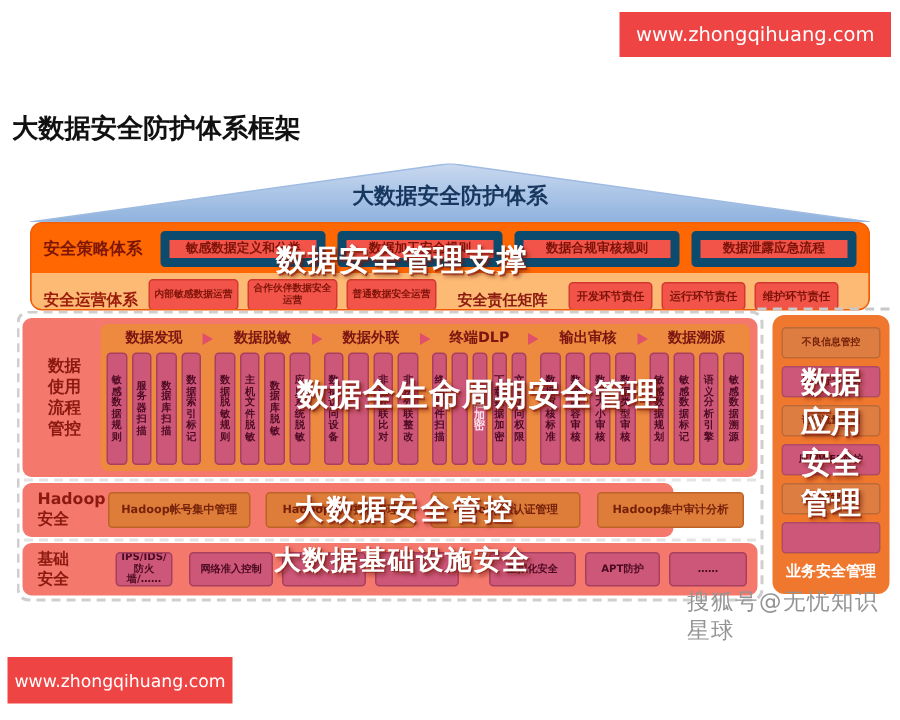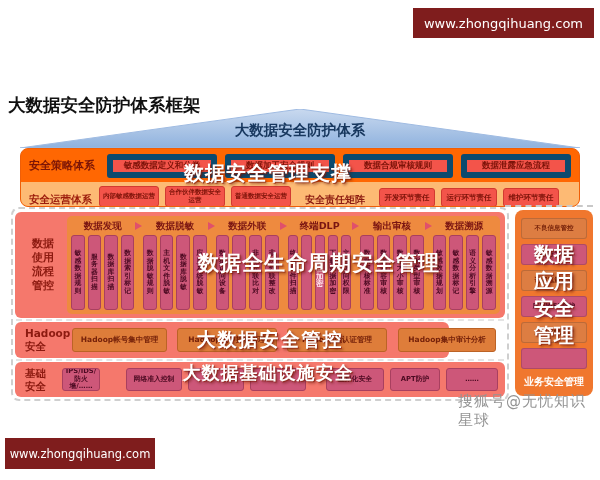--- a/index.html
+++ b/index.html
@@ -1,25 +1,25 @@
 <!DOCTYPE html>
 <html><head>
 <meta charset="utf-8">
 <style>
   * { margin:0; padding:0; box-sizing:border-box; }
   html,body { width:600px; height:480px; background:#fff;
     font-family:"DejaVu Sans","Liberation Sans",sans-serif; }
   #stage { position:relative; width:600px; height:480px; overflow:hidden; background:#fff; }
 
-  .tag { position:absolute; background:#7f1d1d; color:#fff; display:flex;
+  .tag { position:absolute; background:#ef4444; color:#fff; display:flex;
     align-items:center; justify-content:center;text-align:right; }
   #tag-top { right:6px; top:8px; width:181px; height:30px; font-size:13px; }
   #tag-bottom { left:5px; top:438px; width:150px; height:31px; font-size:11.5px; }
 
-  #title { position:absolute; left:8px; top:73px; font-size:17.5px; font-weight:bold; color:#111;margin-top:20px; }
+  #title { position:absolute; left:8px; top:73px; font-size:17.5px; font-weight:bold; color:#111; }
 
   #roof { position:absolute; left:20px; top:109px; }
   #roof-label { position:absolute; left:150px; top:121px; width:300px; text-align:center;
     font-size:14.5px; font-weight:bold; color:#17375e; }
 
   #strategy { position:absolute; left:20px; top:148px; width:560px; height:59px;
     border-radius:8px; overflow:hidden; background:#ff6702; border:1px solid #ef5e07; }
   .s-row1 { display:flex; align-items:center; height:33px; padding:0 8px; gap:8px; }
   #policy-label { width:70px; font-size:11px; font-weight:bold; color:#7d1606; flex:none; }
   .s-box { flex:1; height:24px; background:#f3544a; border:6px solid #0c4a6e; border-radius:3px;
@@ -69,21 +69,21 @@
     align-items:center; justify-content:center; text-align:center; overflow:hidden; }
   #hb0 { left:57px; width:95px; } #hb1 { left:162px; width:100px; }
   #hb2 { left:272px; width:100px; } #hb3 { left:383px; width:98px; }
 
   #baser { position:absolute; left:15px; top:362px; width:490px; height:35px;
     background:#f5786c; border-radius:6px; }
   .b-box { position:absolute; top:6px; height:23px; background:#cd5779; border:1px solid #a93f5f;
     border-radius:3px; color:#4c0a22; font-size:6.8px; font-weight:bold; display:flex;
     align-items:center; justify-content:center; text-align:center; line-height:7.5px;
     overflow:hidden; padding:0 2px; }
-  #bb0 { left:47px; width:38px; } #bb1 { left:111px; width:56px; }
+  #bb0 { left:62px; width:38px; } #bb1 { left:111px; width:56px; }
   #bb2 { left:173px; width:56px; } #bb3 { left:235px; width:56px; }
   #bb4 { left:311px; width:58px; } #bb5 { left:375px; width:50px; }
   #bb6 { left:431px; width:52px; }
 
   #sidebar { position:absolute; left:515px; top:210px; width:78px; height:186px;
     background:#f0772e; border-radius:8px; padding:8px 6px 6px; display:flex;
     flex-direction:column; gap:5px; }
   .sb { height:21px; flex:none; border-radius:3px; font-size:6.5px; font-weight:bold;
     display:flex; align-items:center; justify-content:center; text-align:center;
     overflow:hidden; border:1px solid rgba(0,0,0,.15); padding:0 2px; }

